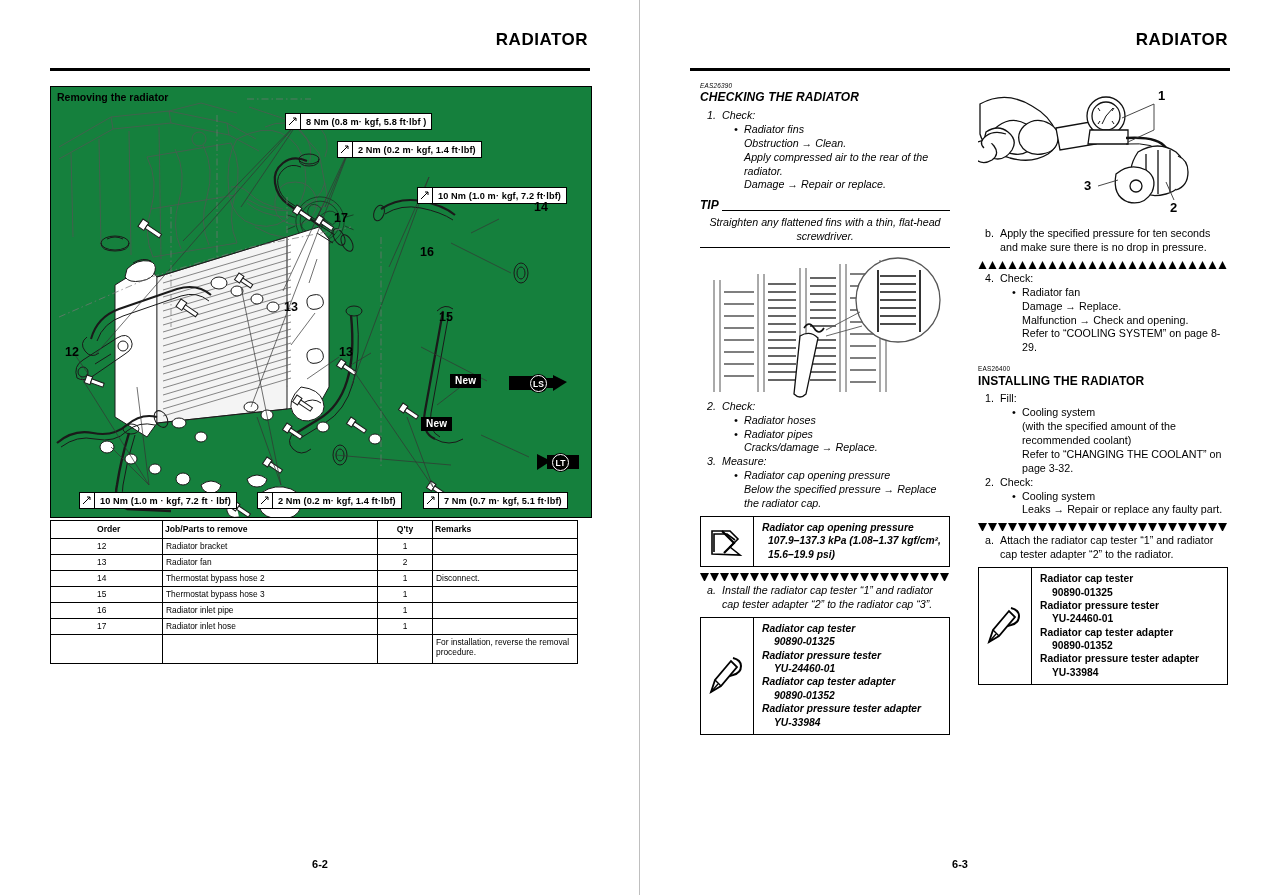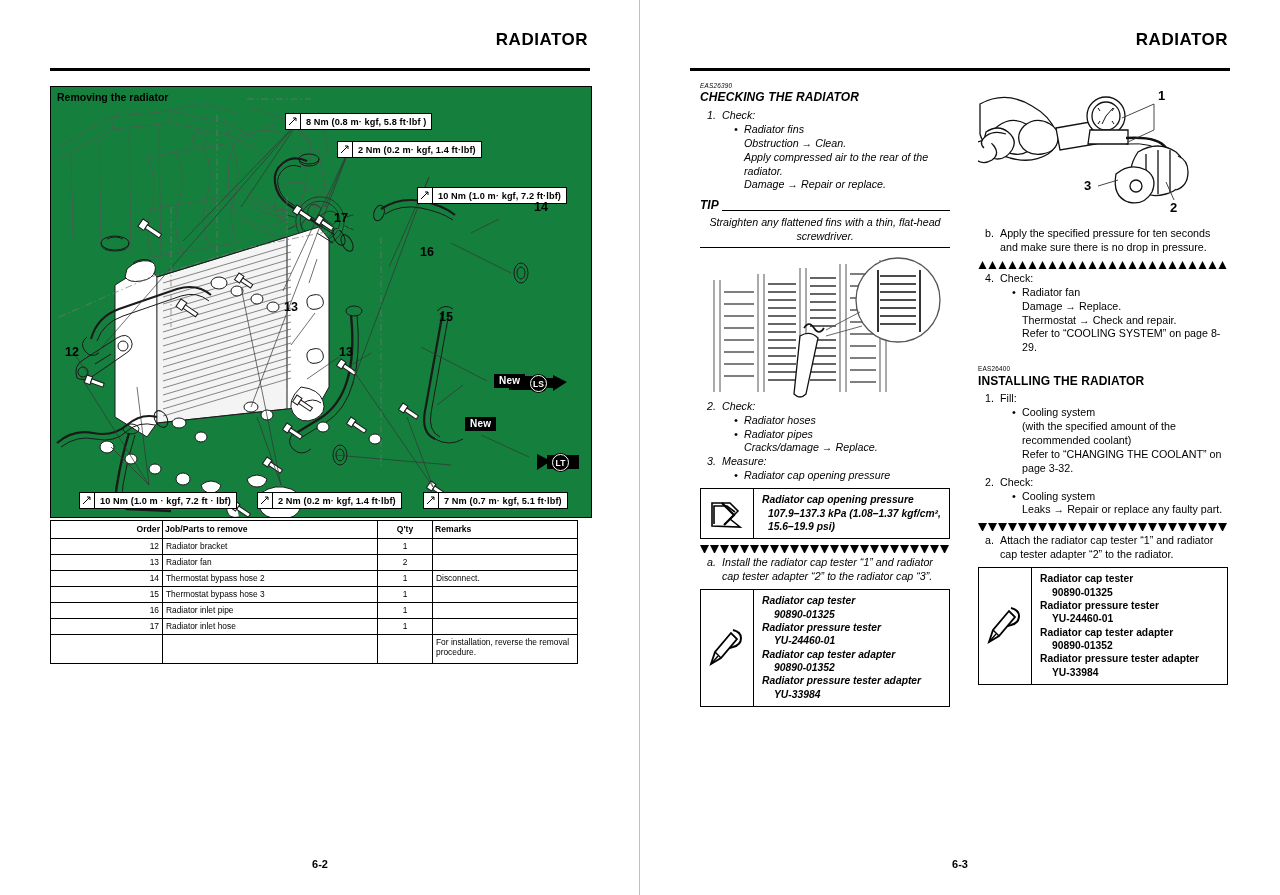--- a/index.html
+++ b/index.html
@@ -73,21 +73,20 @@
   }
   .torq .tq-tx { padding: 0 5px; display: flex; align-items: center; letter-spacing: .1px; }
 
   
   .newbadge {
     position: absolute; z-index: 30;
     background: #000; color: #fff;
     font-size: 10px; font-weight: bold;
     padding: 1px 5px 2px 5px;
     letter-spacing: .2px;
-    margin-left: 44px;
   }
   
   .sym {
     position: absolute; z-index: 30;
     width: 15px; height: 15px; border-radius: 50%;
     background: #000; color: #fff;
     font-size: 8.5px; font-weight: bold;
     display: flex; align-items: center; justify-content: center;
     border: 1.5px solid #fff;
     box-shadow: 0 0 0 1px #000;
@@ -110,21 +109,21 @@
   .parts-table th, .parts-table td {
     border: 0.8px solid #000;
     padding: 2px 3px;
     line-height: 1.25;
     vertical-align: top;
   }
   .parts-table thead th {
     text-align: center; font-weight: bold; font-size: 8.6px;
     padding: 3px 2px;
   }
-  .parts-table .c-order { width: 62px; text-align: right; padding-left: 46px; }
+  .parts-table .c-order { width: 62px; text-align: left; padding-left: 46px; }
   .parts-table .c-job   { width: 208px; text-align: left; margin-top: 20px; }
   .parts-table .c-qty   { width: 48px; text-align: center; }
   .parts-table .c-rem   { text-align: left; }
   .parts-table tbody td { height: 11px; }
   .parts-table .tall td { height: 24px; }
 
   
   .col { position: absolute; width: 250px; font-size: 10.7px; line-height: 1.30; }
   .col-l { left: 700px; top: 82px; font-style: italic; }
   .col-r { left: 978px; top: 82px; }
@@ -704,20 +703,21 @@
           <div class="sub">Cracks/damage → Replace.</div>
         </li>
       </ul>
     </li>
     <li>
       <span class="num">3.</span>
       <span>Measure:</span>
       <ul class="bul">
         <li>
           <span>Radiator cap opening pressure</span>
+          <div class="sub">Below the specified pressure → Replace the radiator cap.</div>
         </li>
       </ul>
     </li>
   </ol>
 
   <div class="box">
     <div class="bic">
       <svg width="34" height="30" viewBox="0 0 34 30">
         <path d="M2,27 L2,4 L20,4 L28,12 L20,20 L30,28 Z" fill="#fff" stroke="#000" stroke-width="1.6"></path>
         <path d="M4,25 L4,7 L17,7 L25,13" fill="none" stroke="#000" stroke-width="1.6"></path>
@@ -879,21 +879,21 @@
   </div>
 
   <ol class="steps">
     <li>
       <span class="num">4.</span>
       <span>Check:</span>
       <ul class="bul">
         <li>
           <span>Radiator fan</span>
           <div class="sub">Damage → Replace.</div>
-          <div class="sub">Thermostat → Check and repair.</div>
+          <div class="sub">Malfunction → Check and opening.</div>
           <div class="sub">Refer to “COOLING SYSTEM” on page 8-29.</div>
         </li>
       </ul>
     </li>
   </ol>
 
   <div class="eas" style="margin-top:10px;">EAS26400</div>
   <div class="sec-h">INSTALLING THE RADIATOR</div>
 
   <ol class="steps">

